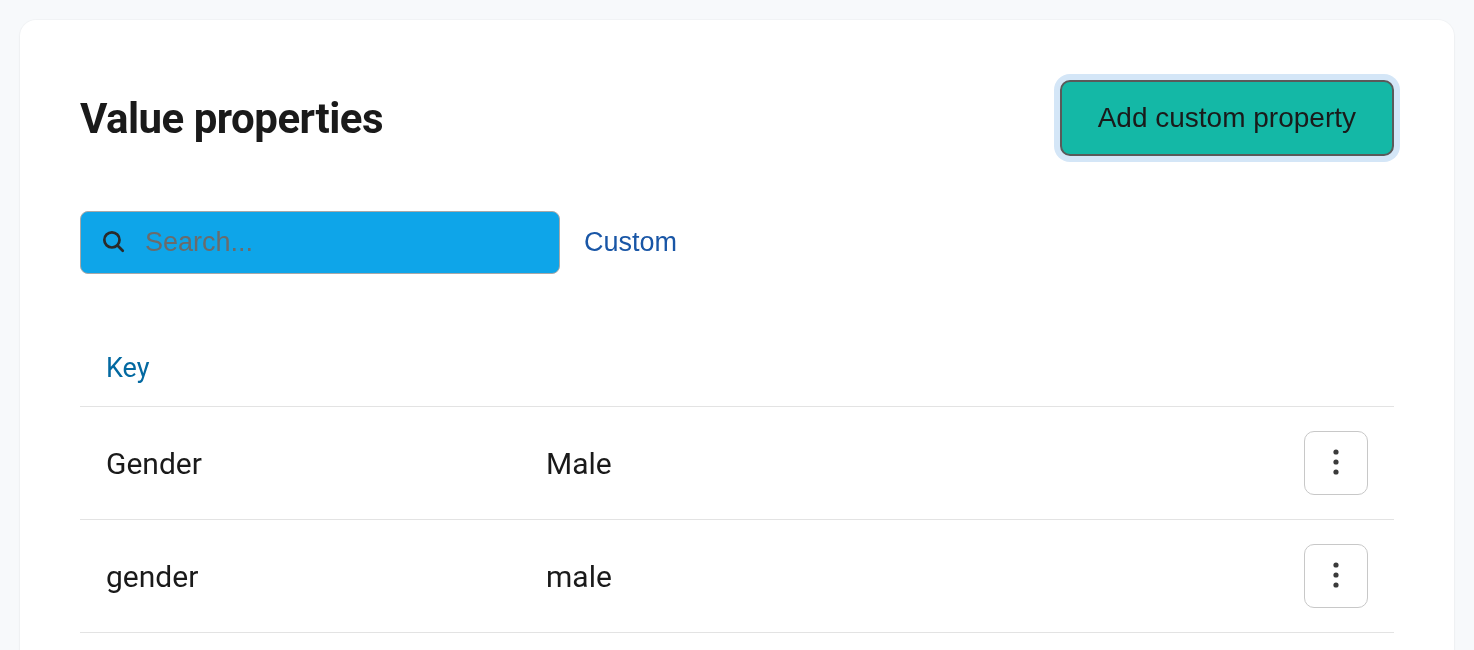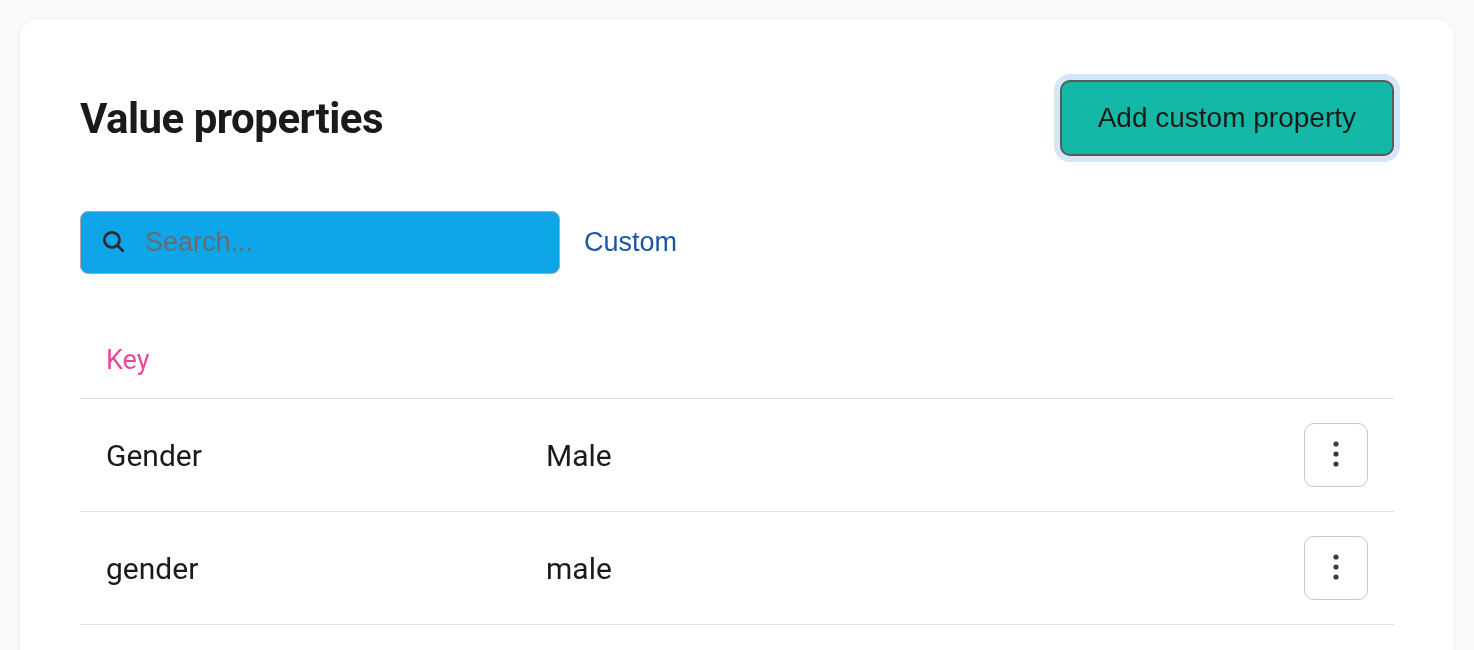--- a/index.html
+++ b/index.html
@@ -90,21 +90,22 @@
     }
     .thead-row {
       display: flex;
       align-items: center;
       padding: 20px 26px 22px 26px;
       border-bottom: 1px solid #e3e3e3;
     }
     .th {
       font-size: 27px;
       font-weight: 400;
-      color: #ec4899;
+      color: #0369a1;
+      margin-top: 8px;
     }
     .col-key { flex: 0 0 440px; }
     .col-value { flex: 1; }
     .col-actions { flex: 0 0 80px; display:flex; justify-content:flex-end; }
     .tbody-row {
       display: flex;
       align-items: center;
       padding: 24px 26px;
       border-bottom: 1px solid #e3e3e3;
     }

